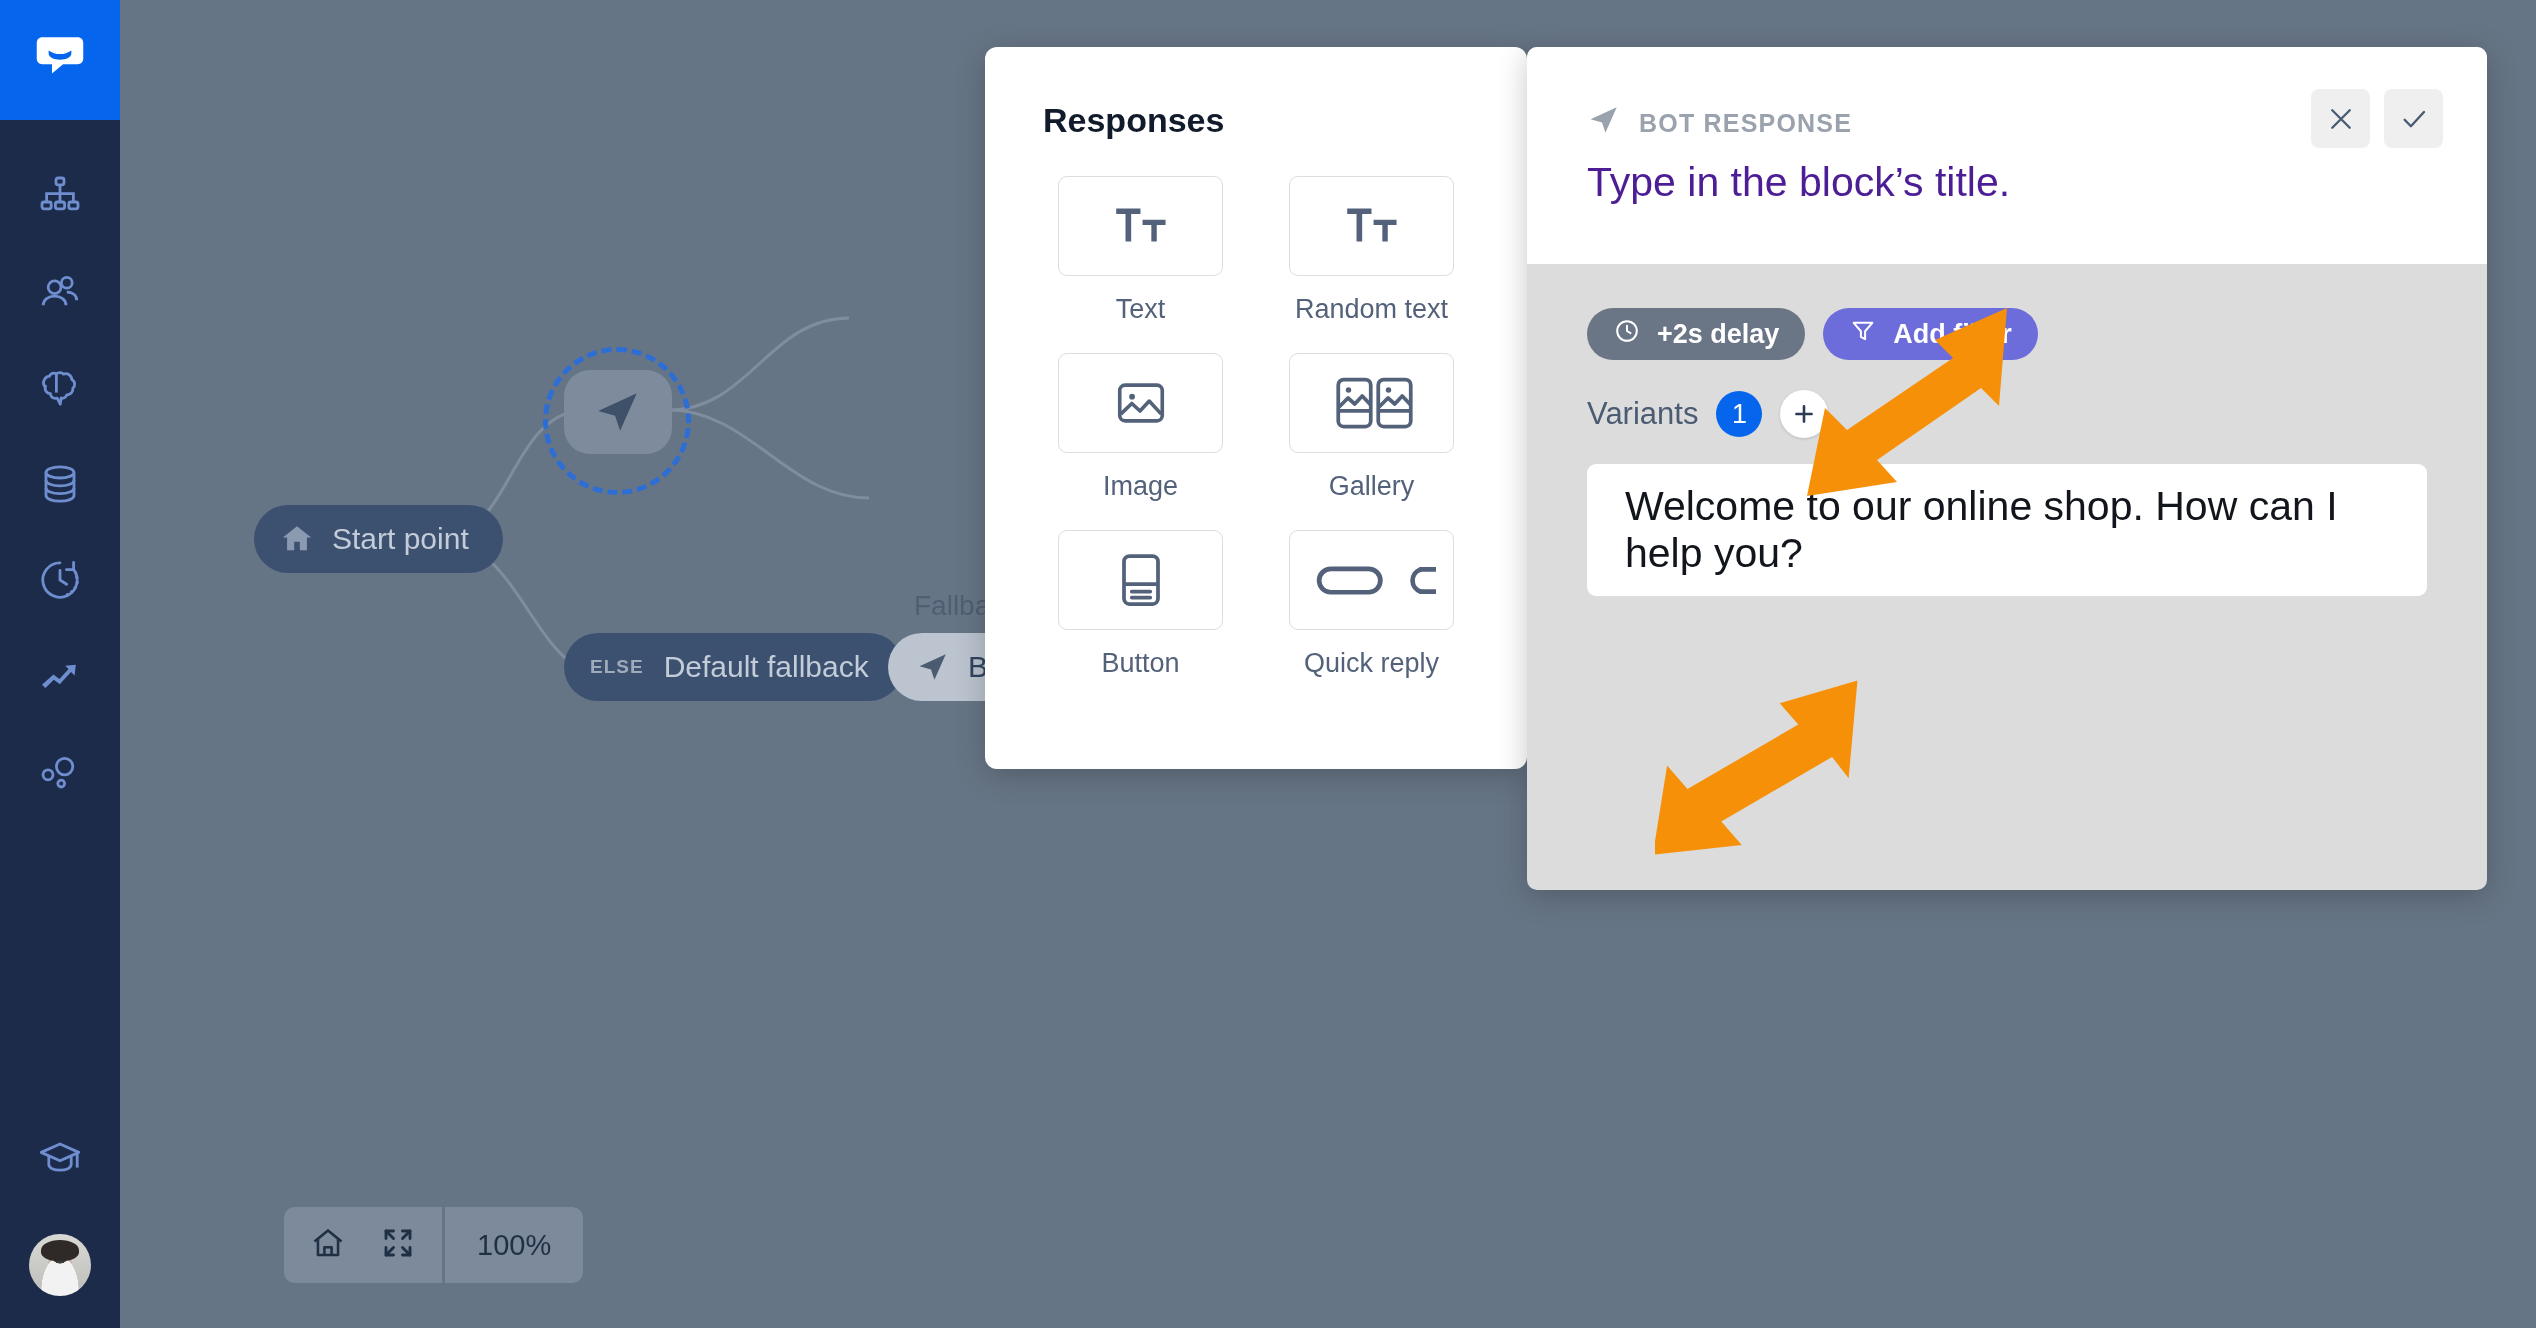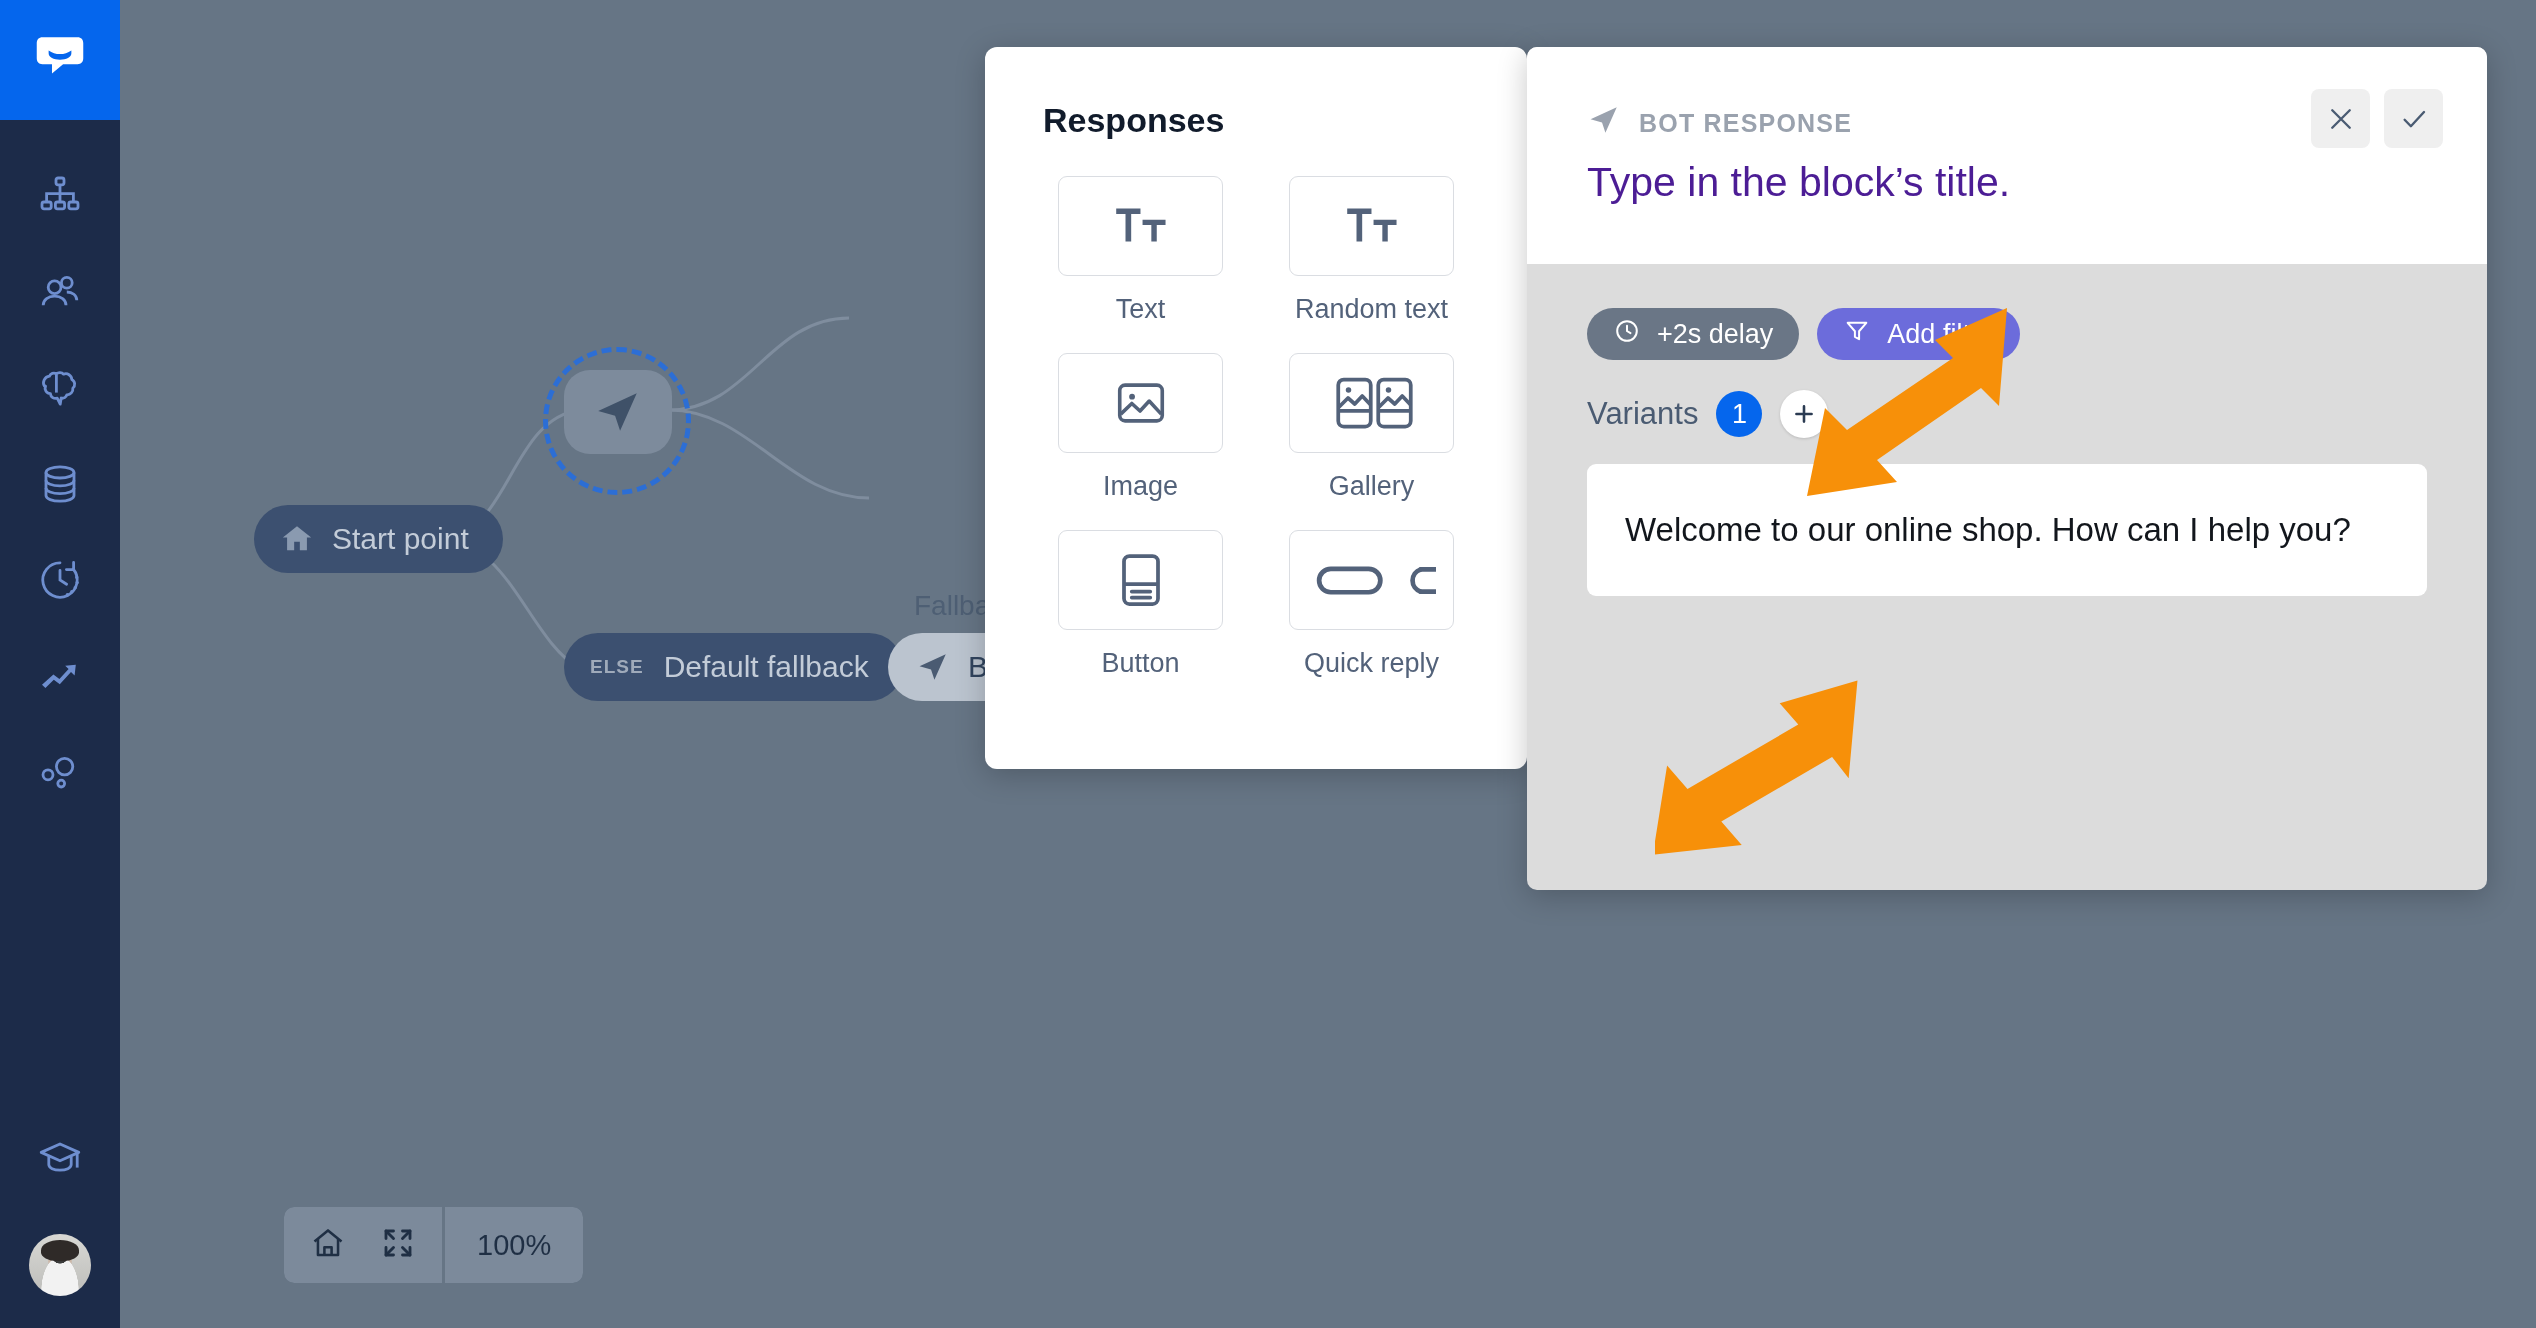--- a/index.html
+++ b/index.html
@@ -191,21 +191,21 @@
     position: absolute; right: 44px; top: 42px;
     display: flex; gap: 14px;
   }
   .head-btn {
     width: 59px; height: 59px;
     background: #EFEFEF; border-radius: 8px;
     display: flex; align-items: center; justify-content: center;
     cursor: pointer;
   }
   .bot-body { padding: 44px 60px 0 60px; position: relative; }
-  .chip-row { display: flex; gap: 18px; align-items: flex-end; }
+  .chip-row { display: flex; gap: 18px; align-items: flex-end; font-weight: bold; }
   .chip {
     display: flex; align-items: center; gap: 16px;
     height: 52px; padding: 0 26px;
     border-radius: 999px;
     color: #FFFFFF; font-size: 27px;
     cursor: pointer;
   }
   .chip-delay { background: #6A7686; }
   .chip-filter { background: #6C6CDB; }
   .variants-row {
@@ -228,21 +228,21 @@
   }
   .variant-box {
     margin-top: 26px;
     background: #FFFFFF;
     border-radius: 9px;
     min-height: 132px;
     display: flex; align-items: center;
     padding: 0 38px;
     cursor: text;
   }
-  .variant-text { font-size: 33px; color: #12161C; }
+  .variant-text { font-size: 41px; color: #12161C; }
 
   
   .arrow { position: absolute; z-index: 60; pointer-events: none; }
 </style>
 </head>
 <body>
 
 <div id="app">
 
   <div class="canvas">

